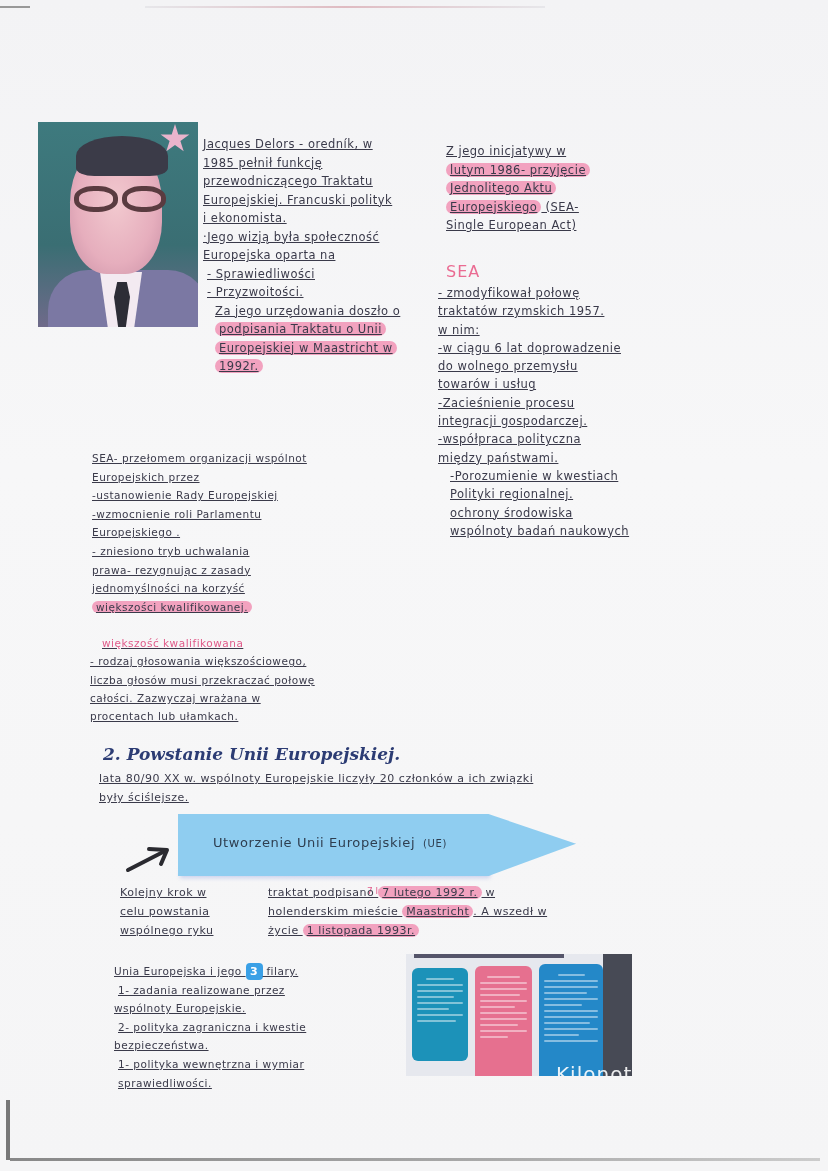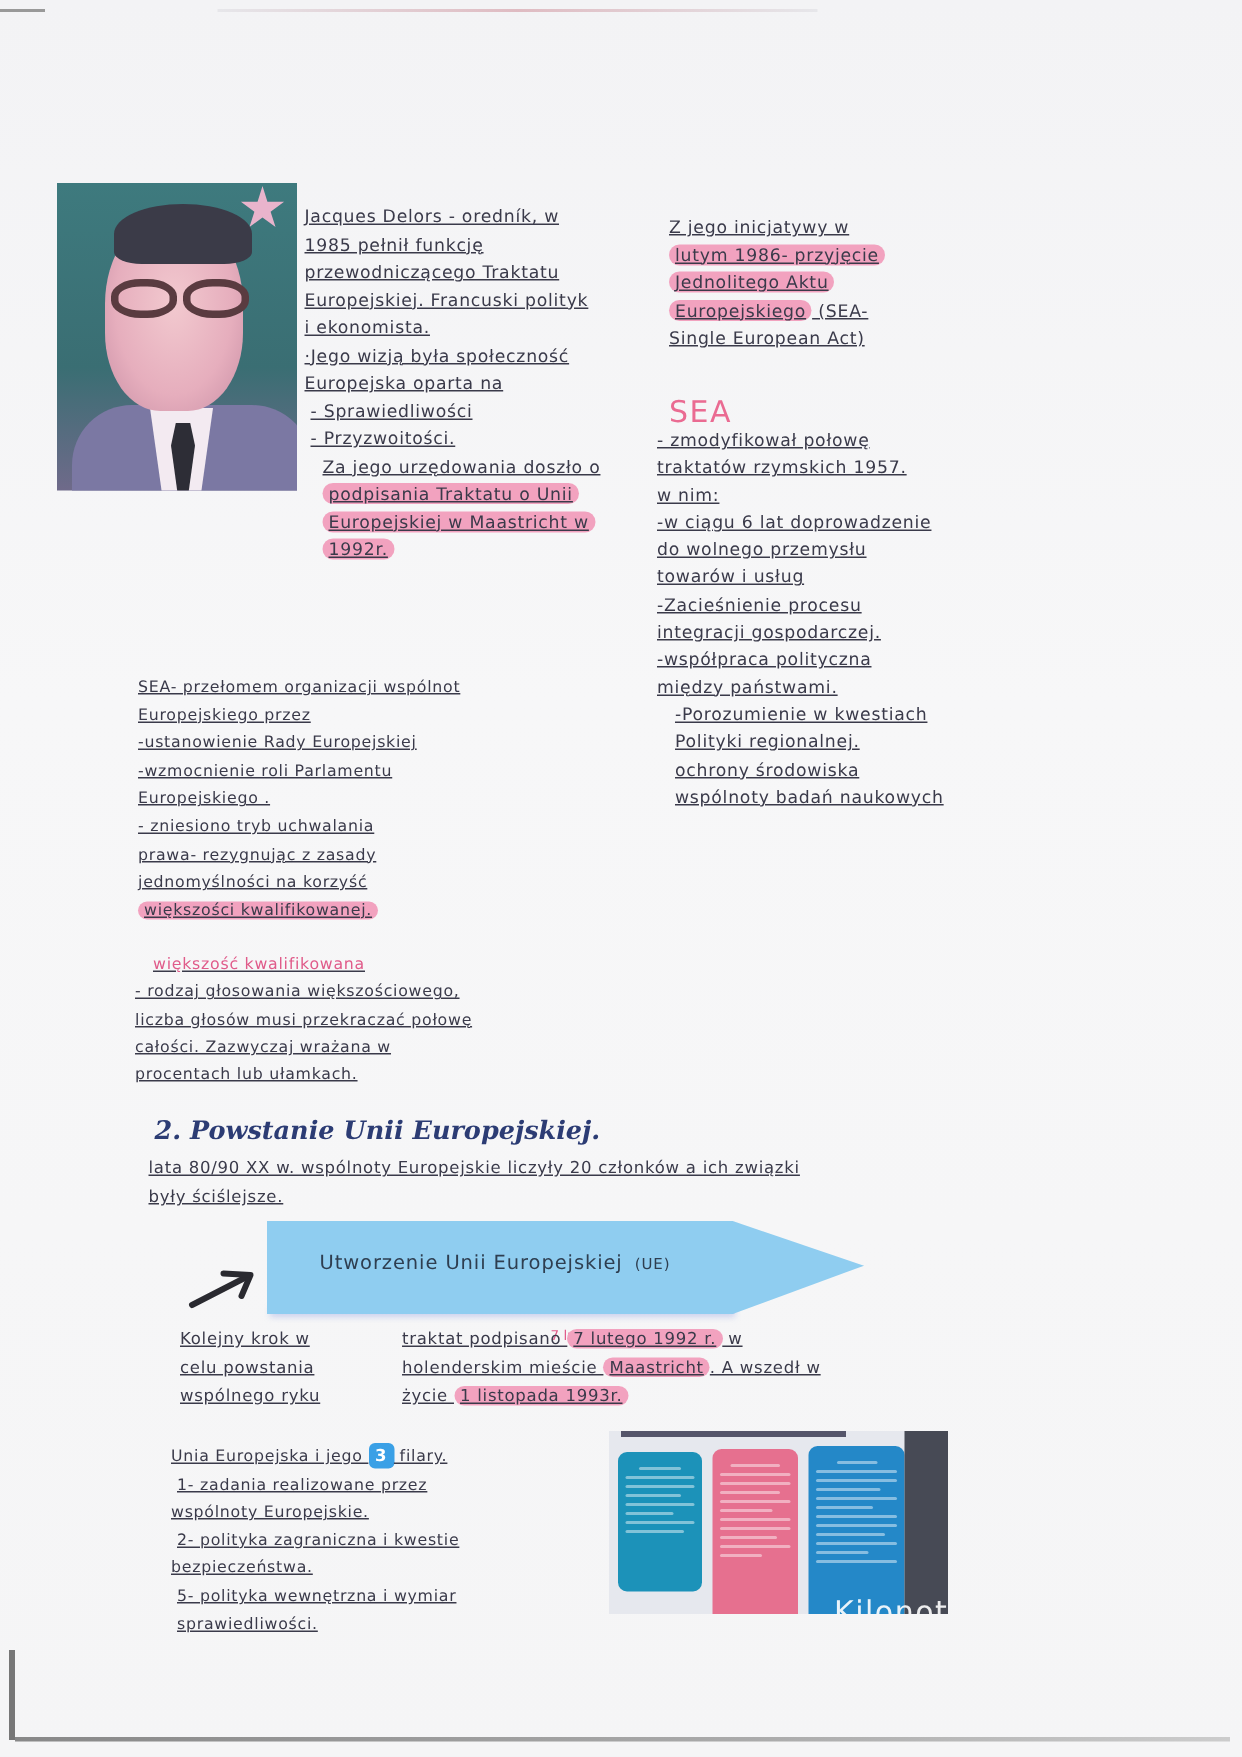--- a/index.html
+++ b/index.html
@@ -29,21 +29,21 @@
     background: #3b3b48; border-radius: 50% 50% 20% 20%; }
   .photo .glasses { position: absolute; left: 30px; top: 64px; width: 104px; height: 26px; }
   .photo .glasses span { position: absolute; top: 0; width: 44px; height: 26px;
     border: 5px solid #5a3b40; border-radius: 45%; }
   .photo .suit { position: absolute; left: 10px; top: 148px; width: 160px; height: 70px;
     background: #7b78a3; border-radius: 40px 40px 0 0; }
   .photo .shirt { position: absolute; left: 62px; top: 150px; width: 42px; height: 60px;
     background: #f3eaf1; clip-path: polygon(0 0, 100% 0, 80% 100%, 20% 100%); }
   .photo .tie { position: absolute; left: 76px; top: 160px; width: 16px; height: 50px;
     background: #2d2d36; clip-path: polygon(20% 0, 80% 0, 100% 30%, 70% 100%, 30% 100%, 0 30%); }
-  .sea-title { position: absolute; left: 446px; top: 262px; font-size: 20px; color: #ea6b92; letter-spacing: 1px; }
+  .sea-title { position: absolute; left: 446px; top: 262px; font-size: 16px; color: #ea6b92; letter-spacing: 1px; }
   .heading { position: absolute; left: 103px; top: 744px; font-family: "DejaVu Serif", serif;
     font-weight: bold; font-style: italic; font-size: 17px; color: #2c3c74; }
   .arrow-banner { position: absolute; left: 178px; top: 814px; width: 398px; height: 62px;
     background: #8fcdf0; clip-path: polygon(0 0, 78% 0, 100% 48%, 78% 100%, 0 100%);
     box-shadow: 0 3px 6px rgba(100,120,200,0.3); }
   .banner-shadow { position: absolute; left: 180px; top: 872px; width: 310px; height: 6px;
     background: rgba(120,140,220,0.35); filter: blur(2px); }
   .banner-title { position: absolute; left: 213px; top: 835px; font-size: 13px; color: #2e3e50; letter-spacing: 0.6px; }
   .banner-title .small { font-size: 10px; margin-left: 8px; }
   .banner-date { position: absolute; left: 367px; top: 854px; font-size: 9px; color: #e05b8a; margin-top: 32px; }
@@ -121,21 +121,21 @@
     <div>-współpraca polityczna</div>
     <div>między państwami.</div>
     <div style="padding-left:12px">-Porozumienie w kwestiach</div>
     <div style="padding-left:12px">Polityki regionalnej.</div>
     <div style="padding-left:12px">ochrony środowiska</div>
     <div style="padding-left:12px">wspólnoty badań naukowych</div>
   </div>
 
   <div class="hw" style="left:92px; top:449px; font-size:10.5px; line-height:18.6px;">
     <div>SEA- przełomem organizacji wspólnot</div>
-    <div>Europejskiego przez</div>
+    <div>Europejskich przez</div>
     <div>-ustanowienie Rady Europejskiej</div>
     <div>-wzmocnienie roli Parlamentu</div>
     <div>Europejskiego .</div>
     <div>- zniesiono tryb uchwalania</div>
     <div>prawa- rezygnując z zasady</div>
     <div>jednomyślności na korzyść</div>
     <div><span class="hl">większości kwalifikowanej.</span></div>
   </div>
 
   <div class="hw" style="left:90px; top:634px; font-size:10.5px; line-height:18.3px;">
@@ -176,21 +176,21 @@
     <div><span>holenderskim mieście </span><span class="hl">Maastricht</span><span>. A wszedł w</span></div>
     <div><span>życie </span><span class="hl">1 listopada 1993r.</span></div>
   </div>
 
   <div class="hw" style="left:114px; top:962px; font-size:10.5px; line-height:18.6px;">
     <div><span>Unia Europejska i jego </span><span class="badge">3</span><span> filary.</span></div>
     <div style="padding-left:4px">1- zadania realizowane przez</div>
     <div>wspólnoty Europejskie.</div>
     <div style="padding-left:4px">2- polityka zagraniczna i kwestie</div>
     <div>bezpieczeństwa.</div>
-    <div style="padding-left:4px">5- polityka wewnętrzna i wymiar</div>
+    <div style="padding-left:4px">1- polityka wewnętrzna i wymiar</div>
     <div style="padding-left:4px">sprawiedliwości.</div>
   </div>
 
   <div class="pillars">
     <div class="bar-top"></div>
     <div class="pillar p1">
       <div class="line" style="width:60%;margin-left:20%"></div>
         <div class="line"></div>
         <div class="line"></div>
         <div class="line" style="width:80%"></div>

